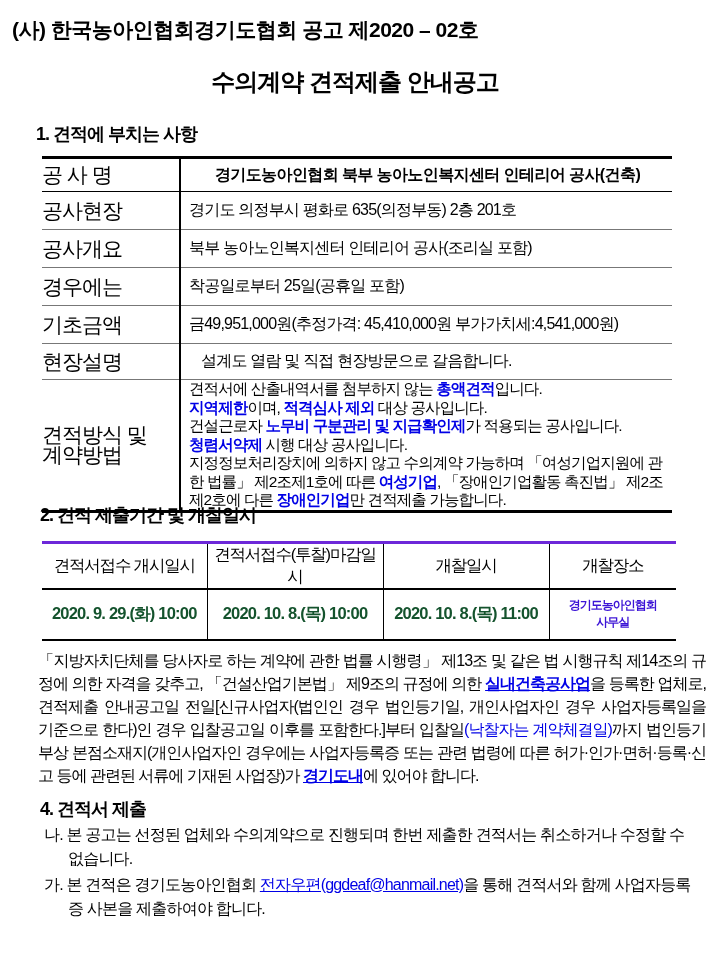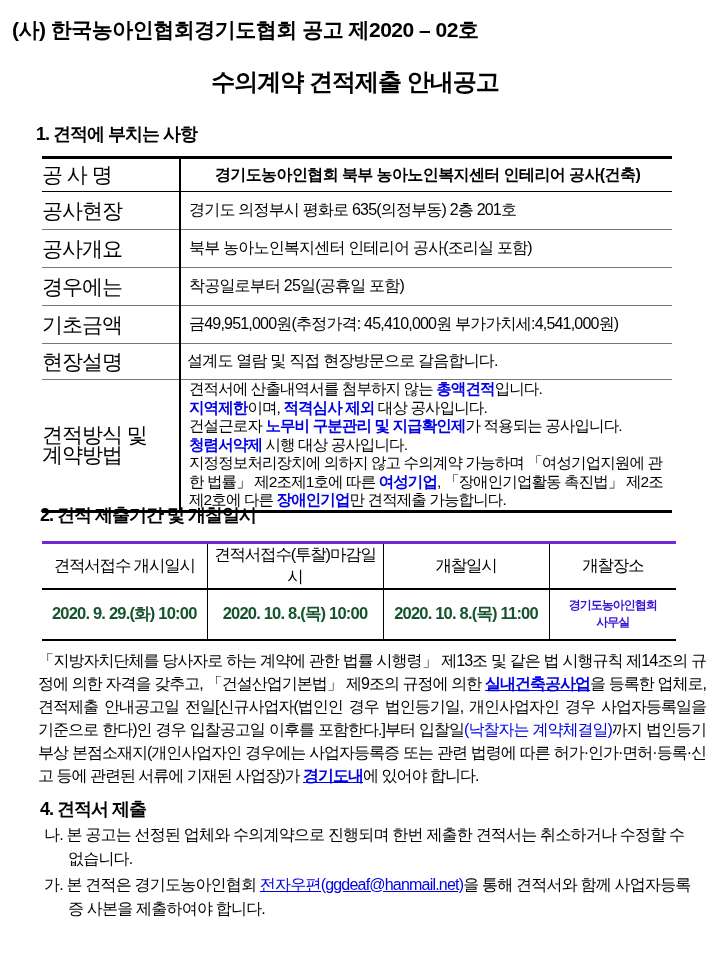--- a/index.html
+++ b/index.html
@@ -36,21 +36,21 @@
   .t1 td.lbl {
     width: 138px; border-right: 2px solid #000; text-align: left;
     font-weight: normal; font-size: 21px; letter-spacing: -1px;
   }
   .t1 td.val { padding: 0 6px 0 8px; font-size: 16px; letter-spacing: -0.8px; }
   .t1 tr.r1 { height: 34px; }
   .t1 tr.r2, .t1 tr.r3, .t1 tr.r4, .t1 tr.r5 { height: 38px; }
   .t1 tr.r6 { height: 36px; }
   .t1 tr.r7 { height: 124px; }
   .t1 tr.r1 td.val { text-align: center; font-weight: bold; letter-spacing: -0.6px; }
-  .t1 tr.r6 td.val { padding-left: 6px; }
+  .t1 tr.r6 td.val { padding-left: 20px; }
   .method-line { line-height: 18.5px; font-size: 15.5px; letter-spacing: -0.9px; }
   .lbl-line { line-height: 20px; }
 
   .em   { color: #0000e6; font-weight: bold; }
   .em-u { color: #0000e6; font-weight: bold; text-decoration: underline; }
   .blue { color: #0000e6; }
   .a-link { color: #0000e6; text-decoration: underline; cursor: pointer; }
 
   .sec-h.h2 { margin: -10px 0 0 30px; position: relative; }
 

